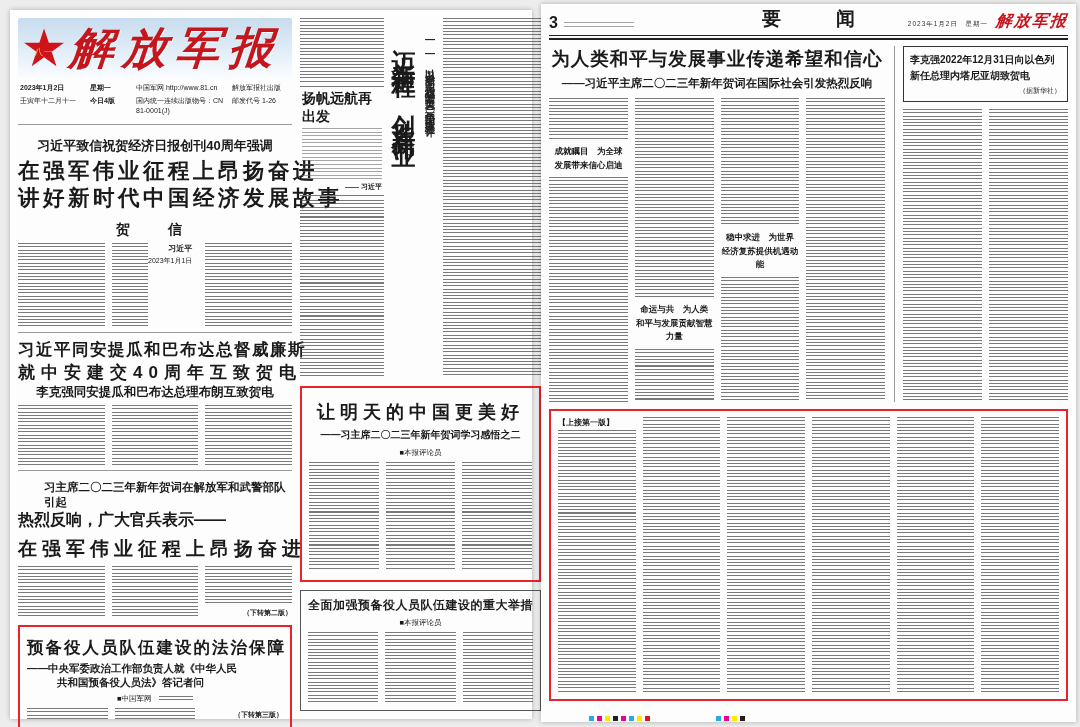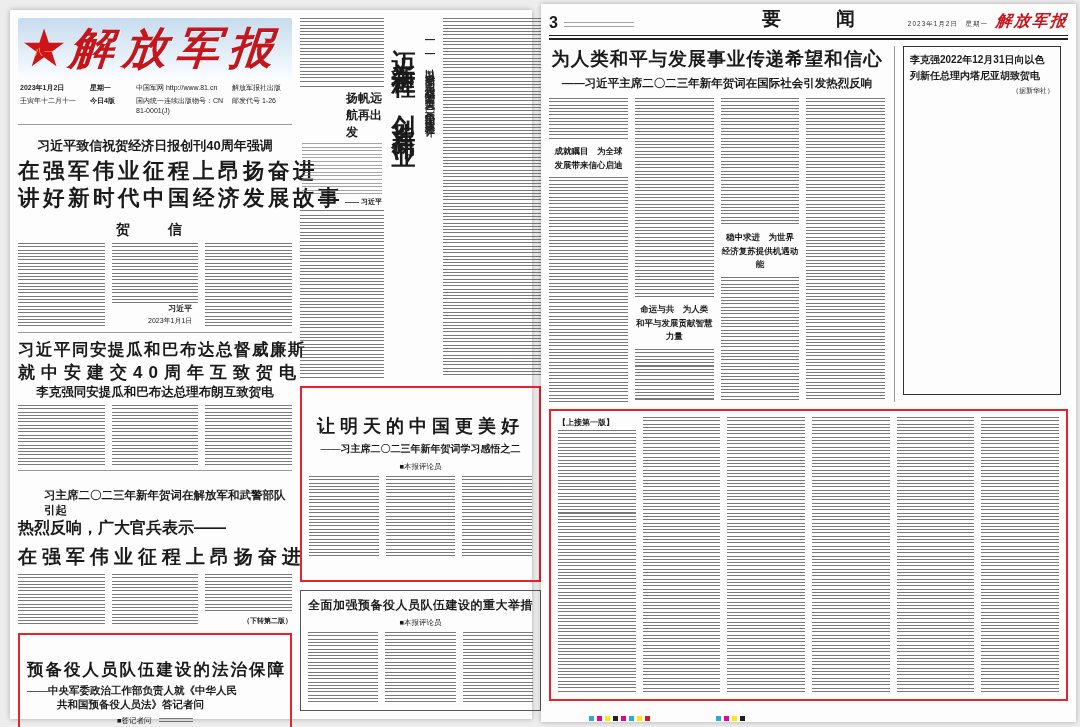--- a/index.html
+++ b/index.html
@@ -36,36 +36,36 @@
   .h1{font-weight:900;font-size:21.5px;text-align:center;letter-spacing:3.5px;line-height:1.28;white-space:nowrap;}
   .letter-title{font-weight:bold;font-size:14px;letter-spacing:12px;text-align:center;margin:8px 0 4px;}
   .letter-cols{height:84px;}
   .sig{text-align:right;font-size:8px;font-weight:bold;line-height:1.6;padding-right:6px;}
   .sig .dt{font-weight:normal;font-size:7px;}
 
   .h2{font-weight:900;font-size:16.5px;text-align:left;letter-spacing:1.5px;line-height:1.4;white-space:nowrap;}
   .h2b{font-weight:900;font-size:17px;text-align:center;letter-spacing:6px;line-height:1.4;white-space:nowrap;}
   .deck{font-weight:bold;font-size:12.5px;text-align:center;margin:0 0 4px;white-space:nowrap;}
 
-  .kline1{font-weight:bold;font-size:11.5px;padding-left:26px;margin-top:12px;}
+  .kline1{font-weight:bold;font-size:11.5px;padding-left:26px;margin-top:4px;}
   .kline2{font-weight:bold;font-size:16px;}
   .h3{font-weight:900;font-size:19px;text-align:center;letter-spacing:5px;margin:5px 0 4px;white-space:nowrap;}
   .jump{text-align:right;font-size:7px;font-weight:bold;margin-top:2px;}
 
-  .redbox{border:2px solid #e8232e;padding:24px 7px;box-sizing:border-box;font-family:Liberation Serif, serif;}
+  .redbox{border:2px solid #e8232e;padding:10px 7px;box-sizing:border-box;}
   .qa-h{font-weight:900;font-size:16.5px;text-align:center;letter-spacing:2px;white-space:nowrap;}
   .qa-d1{font-weight:bold;font-size:10.5px;margin-top:3px;white-space:nowrap;}
   .qa-d2{font-weight:bold;font-size:10.5px;padding-left:30px;white-space:nowrap;}
   .byline{text-align:center;font-size:7.5px;margin:4px 0;}
   .byline .tfspan{display:inline-block;width:34px;height:7px;vertical-align:middle;}
 
   .feature{display:flex;height:360px;gap:6px;margin-bottom:8px;}
   .f-textL{width:84px;display:flex;flex-direction:column;}
   .quotebox{margin:4px 0;padding:3px 2px;border-top:1px solid #777;border-bottom:1px solid #777;}
-  .quote-title{font-weight:bold;font-size:12px;margin-bottom:2px;margin-left:44px;}
+  .quote-title{font-weight:bold;font-size:14px;margin-bottom:2px;}
   .quote-sign{text-align:right;font-size:7px;font-weight:bold;margin-top:2px;}
   .vert-h{writing-mode:vertical-rl;text-orientation:upright;font-family:"DejaVu Serif","Liberation Serif",serif;font-weight:900;font-size:24px;letter-spacing:7px;line-height:1.15;padding-top:12px;}
   .vert-d{writing-mode:vertical-rl;text-orientation:upright;font-weight:bold;font-size:10px;letter-spacing:2.5px;line-height:1.3;padding-top:16px;color:#222;}
   .f-textR{flex:1;}
 
   .t-h{font-weight:900;font-size:18px;text-align:center;letter-spacing:5px;margin-top:2px;white-space:nowrap;}
   .t-d{font-weight:bold;font-size:10px;text-align:center;margin:4px 0 2px;white-space:nowrap;}
   .blackbox{border:1px solid #555;padding:6px 7px;margin-top:8px;box-sizing:border-box;}
   .c-h{font-weight:900;font-size:12px;text-align:center;letter-spacing:.5px;white-space:nowrap;}
 
@@ -79,21 +79,21 @@
   .rp-logo{font-family:"DejaVu Serif","Liberation Serif",serif;font-weight:bold;font-style:italic;color:#c6161d;font-size:16px;letter-spacing:2px;transform:skewX(-6deg);white-space:nowrap;}
   .rp-rule{border-top:1px solid #222;border-bottom:2px solid #222;height:2px;margin:3px 0 6px;}
 
   .rp-main{display:flex;gap:9px;height:356px;}
   .rp-art{width:336px;display:flex;flex-direction:column;}
   .w-h{font-weight:900;font-size:18.5px;text-align:center;letter-spacing:1px;white-space:nowrap;}
   .w-d{font-weight:bold;font-size:11.5px;text-align:center;margin:5px 0 7px;white-space:nowrap;}
   .w-cols{flex:1;display:flex;gap:7px;}
   .w-col{flex:1;display:flex;flex-direction:column;}
   .colsub{font-weight:bold;font-size:8.5px;text-align:center;line-height:1.6;padding:5px 0;}
-  .rp-side{flex:1;border-left:1px solid #999;padding-left:8px;display:flex;flex-direction:row;}
+  .rp-side{flex:1;border-left:1px solid #999;padding-left:8px;display:flex;flex-direction:column;}
   .briefbox{border:1.5px solid #333;padding:5px 6px;margin-bottom:7px;}
   .brief-t{font-weight:bold;font-size:10px;line-height:1.55;}
   .brief-s{text-align:right;font-size:7px;margin-top:3px;}
   .side-cols{flex:1;}
 
   .rp-box{border:2px solid #e8232e;margin-top:7px;height:292px;padding:6px 7px;box-sizing:border-box;display:flex;gap:7px;}
   .rp-box .bcol{flex:1;display:flex;flex-direction:column;}
   .lead{font-weight:bold;font-size:8px;margin-bottom:2px;}
 
   .marks{position:absolute;bottom:1px;left:48px;display:flex;gap:3px;align-items:center;}
@@ -126,21 +126,21 @@
 
     <div class="hr"></div>
 
     <div>
       <div class="kicker">习近平致信祝贺经济日报创刊40周年强调</div>
       <div class="h1">在强军伟业征程上昂扬奋进</div>
       <div class="h1">讲好新时代中国经济发展故事</div>
       <div class="letter-title">贺　信</div>
       <div class="cols letter-cols">
         <div class="tf"></div>
-        <div style="display:flex;flex-direction:column;">
+        <div style="display:flex;flex-direction:row;">
           <div class="tf" style="flex:1;"></div>
           <div class="sig">
             <div>习近平</div>
             <div class="dt">2023年1月1日</div>
           </div>
         </div>
         <div class="tf"></div>
       </div>
     </div>
 
@@ -170,21 +170,21 @@
           <div class="tf" style="flex:1;"></div>
           <div class="jump">（下转第二版）</div>
         </div>
       </div>
     </div>
 
     <div class="redbox" style="margin-top:7px;flex:1;display:flex;flex-direction:column;">
       <div class="qa-h">预备役人员队伍建设的法治保障</div>
       <div class="qa-d1">——中央军委政治工作部负责人就《中华人民</div>
       <div class="qa-d2">共和国预备役人员法》答记者问</div>
-      <div class="byline"><span>■答记者问</span>　<span class="tf tfspan"></span></div>
+      <div class="byline"><span>■中国军网</span>　<span class="tf tfspan"></span></div>
       <div class="cols" style="flex:1;">
         <div class="tf"></div>
         <div class="tf"></div>
         <div style="display:flex;flex-direction:column;">
           <div class="tf" style="flex:1;"></div>
           <div class="jump">（下转第三版）</div>
         </div>
       </div>
     </div>
   </div>

